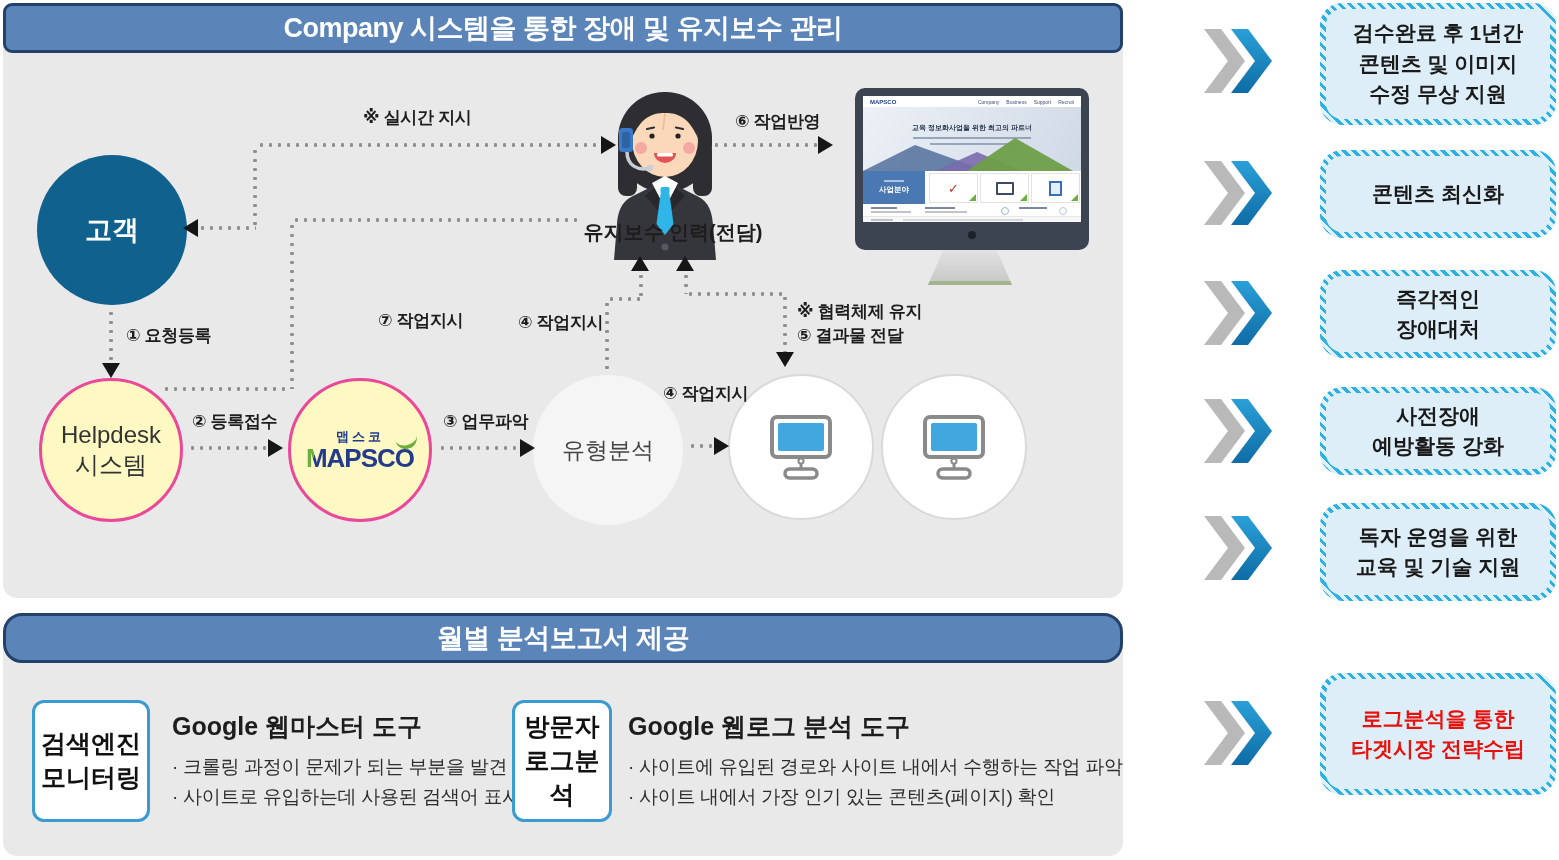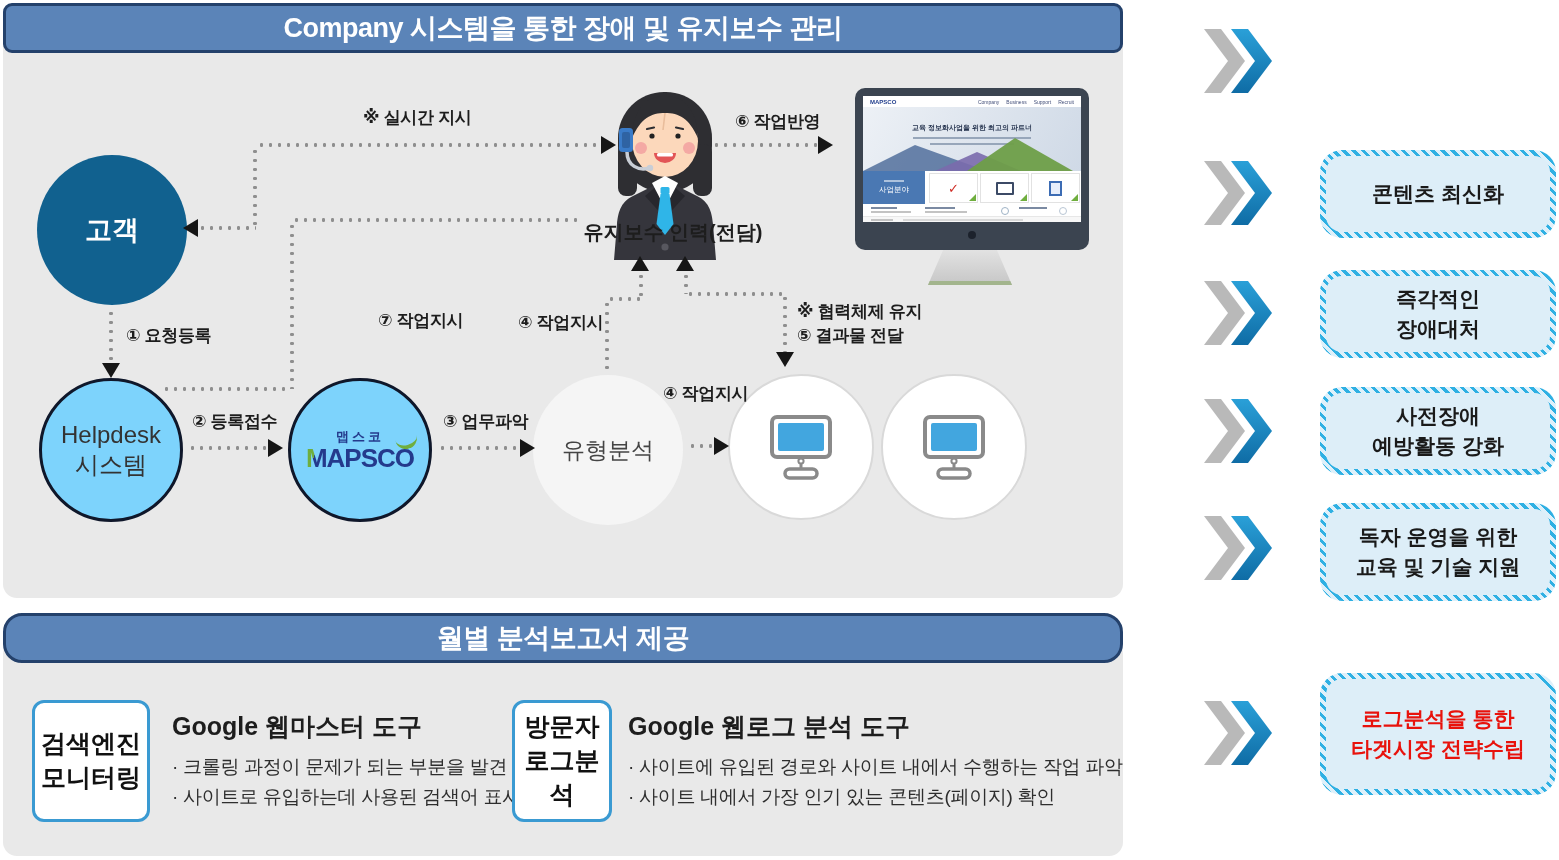--- a/index.html
+++ b/index.html
@@ -11,21 +11,21 @@
   
   .hdr{position:absolute;left:3px;width:1114px;height:44px;background:#5b84b8;
        border:3px solid #24416b;border-radius:9px;display:flex;align-items:center;justify-content:center;
        color:#fff;font-size:27px;font-weight:bold;letter-spacing:-0.5px;z-index:5;}
   .panel{position:absolute;left:3px;width:1120px;background:#e9e9e9;border-radius:14px;z-index:0;}
 
   
   .circle{position:absolute;border-radius:50%;display:flex;align-items:center;justify-content:center;
           text-align:center;z-index:2;}
   .c-customer{background:#11618f;color:#fff;font-size:27px;font-weight:bold;}
-  .c-white{background:#7dd3fc;border:3px solid #0f172a;color:#333;font-size:24px;line-height:1.25;}
+  .c-white{background:#fef9c3;border:3px solid #ec4899;color:#333;font-size:24px;line-height:1.25;}
   .c-light{background:#f5f5f5;color:#444;font-size:23px;}
   .c-comp{background:#fff;border:2px solid #d9d9d9;}
 
   
   .dotsH{position:absolute;height:4px;z-index:1;background-image:radial-gradient(circle,#8f8f8f 1.7px,transparent 2px);
          background-size:9px 4px;background-repeat:repeat-x;}
   .dotsV{position:absolute;width:4px;z-index:1;background-image:radial-gradient(circle,#8f8f8f 1.7px,transparent 2px);
          background-size:4px 9px;background-repeat:repeat-y;}
   .arrR,.arrL,.arrU,.arrD{position:absolute;width:0;height:0;z-index:2;}
   .arrR{border-top:9px solid transparent;border-bottom:9px solid transparent;border-left:15px solid #161616;}
@@ -54,21 +54,21 @@
   .site-top{position:absolute;left:0;top:0;width:100%;height:11px;background:#fff;display:flex;align-items:center;padding:0 7px;box-sizing:border-box;}
   .site-logo{font-size:6px;font-weight:bold;color:#24408e;}
   .site-nav{margin-left:auto;display:flex;gap:7px;font-size:5px;color:#44507a;}
   .hero{position:absolute;left:0;top:11px;width:100%;height:64px;background:linear-gradient(120deg,#edf1f6,#cfd9e6);overflow:hidden;}
   .hero-title{margin-top:16px;text-align:center;font-size:7px;font-weight:bold;color:#26344f;}
   .hero-bar{height:2px;background:#97a6ba;margin:4px auto 2px;}
   .mtn{position:absolute;bottom:0;width:0;height:0;}
   .band{position:absolute;left:0;top:75px;width:100%;height:33px;background:#fff;}
   .bizbox{position:absolute;left:0;top:0;width:62px;height:33px;background:#4a78b3;display:flex;flex-direction:column;align-items:center;justify-content:center;gap:3px;}
   .bizbox .bar{width:20px;height:2px;background:rgba(255,255,255,.55);}
-  .bizlabel{font-size:7.5px;font-weight:normal;color:#fff;text-align:center;}
+  .bizlabel{font-size:7.5px;font-weight:bold;color:#fff;text-align:center;}
   .card{position:absolute;top:2px;width:47px;height:28px;background:#fff;border:1px solid #e2e2e2;display:flex;align-items:center;justify-content:center;}
   .card .corner{position:absolute;right:1px;bottom:1px;width:0;height:0;border-left:7px solid transparent;border-bottom:7px solid #6fae3e;}
   .glyph-check{color:#cf2b24;font-size:13px;font-weight:bold;line-height:1;}
   .glyph-mon{width:14px;height:9px;border:2px solid #3c4a66;border-radius:1px;}
   .glyph-doc{width:9px;height:11px;border:2px solid #3c6cb4;background:#e7eefb;}
   .lower{position:absolute;left:0;top:108px;width:100%;height:12px;background:#fff;}
   .tbar{position:absolute;height:2px;background:#c3c3c3;}
   .mag{position:absolute;width:6px;height:6px;border:1.5px solid #9fb3c6;border-radius:50%;}
   .site-footer{position:absolute;left:0;top:120px;width:100%;height:6px;background:#f7f7f7;border-top:1px solid #e7e7e7;}
 
@@ -269,20 +269,23 @@
   <div class="flbl" style="left:797px;top:300px;">※ 협력체제 유지</div>
   <div class="flbl" style="left:797px;top:324px;">⑤ 결과물 전달</div>
   <div class="flbl" style="left:192px;top:410px;">② 등록접수</div>
   <div class="flbl" style="left:443px;top:410px;">③ 업무파악</div>
   <div class="flbl" style="left:663px;top:382px;">④ 작업지시</div>
 
   <svg class="chev" style="top:29px;" viewBox="0 0 68 64">
     <polygon points="0,0 17,0 41,32 17,64 0,64 24,32" fill="#b9b9b9"></polygon>
     <polygon points="27,0 44,0 68,32 44,64 27,64 51,32" fill="url(#chevg)"></polygon>
   </svg>
+  <div class="result-box" style="top: 3px; height: 110px; color: rgb(26, 26, 26);">검수완료 후 1년간
+콘텐츠 및 이미지
+수정 무상 지원</div>
 
   <svg class="chev" style="top:161px;" viewBox="0 0 68 64">
     <polygon points="0,0 17,0 41,32 17,64 0,64 24,32" fill="#b9b9b9"></polygon>
     <polygon points="27,0 44,0 68,32 44,64 27,64 51,32" fill="url(#chevg)"></polygon>
   </svg>
   <div class="result-box" style="top: 150px; height: 76px; color: rgb(26, 26, 26);">콘텐츠 최신화</div>
 
   <svg class="chev" style="top:281px;" viewBox="0 0 68 64">
     <polygon points="0,0 17,0 41,32 17,64 0,64 24,32" fill="#b9b9b9"></polygon>
     <polygon points="27,0 44,0 68,32 44,64 27,64 51,32" fill="url(#chevg)"></polygon>

